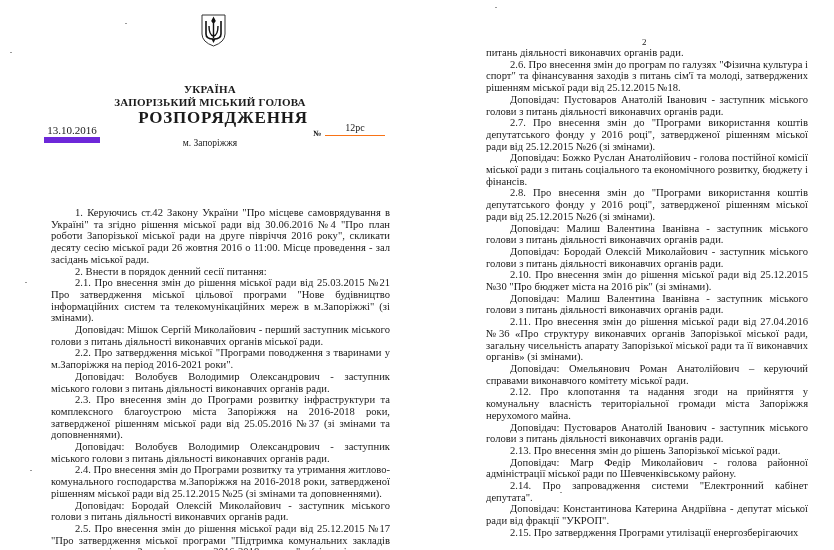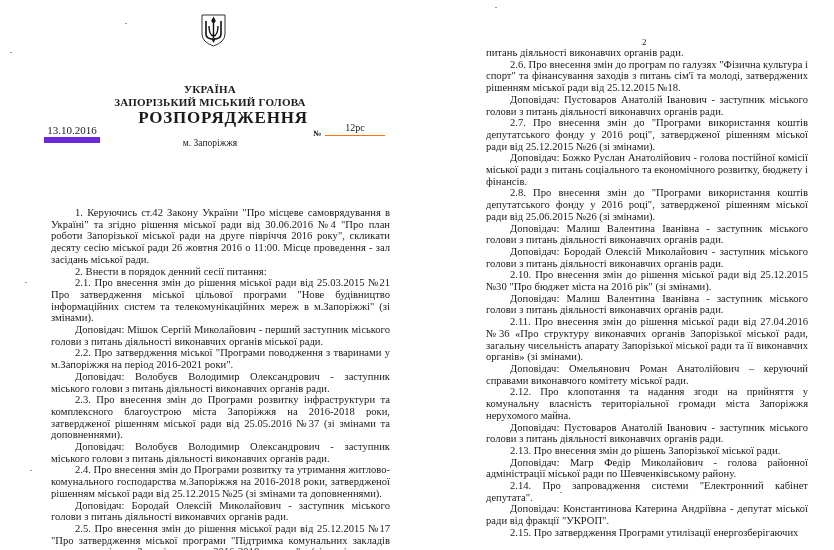--- a/index.html
+++ b/index.html
@@ -82,21 +82,21 @@
 
 <div class="page page-right">
   <div class="pagenum">2</div>
 
   <div class="body body-right">
     <p class="noindent">питань діяльності виконавчих органів ради.</p>
     <p>2.6. Про внесення змін до програм по галузях "Фізична культура і спорт" та фінансування заходів з питань сім'ї та молоді, затверджених рішенням міської ради від 25.12.2015 №18.</p>
     <p>Доповідач: Пустоваров Анатолій Іванович - заступник міського голови з питань діяльності виконавчих органів ради.</p>
     <p>2.7. Про внесення змін до "Програми використання коштів депутатського фонду у 2016 році", затвердженої рішенням міської ради від 25.12.2015 №26 (зі змінами).</p>
     <p>Доповідач: Божко Руслан Анатолійович - голова постійної комісії міської ради з питань соціального та економічного розвитку, бюджету і фінансів.</p>
-    <p>2.8. Про внесення змін до "Програми використання коштів депутатського фонду у 2016 році", затвердженої рішенням міської ради від 25.06.2015 №26 (зі змінами).</p>
+    <p>2.8. Про внесення змін до "Програми використання коштів депутатського фонду у 2016 році", затвердженої рішенням міської ради від 25.12.2015 №26 (зі змінами).</p>
     <p>Доповідач: Малиш Валентина Іванівна - заступник міського голови з питань діяльності виконавчих органів ради.</p>
     <p>Доповідач: Бородай Олексій Миколайович - заступник міського голови з питань діяльності виконавчих органів ради.</p>
     <p>2.10. Про внесення змін до рішення міської ради від 25.12.2015 №30 "Про бюджет міста на 2016 рік" (зі змінами).</p>
     <p>Доповідач: Малиш Валентина Іванівна - заступник міського голови з питань діяльності виконавчих органів ради.</p>
     <p>2.11. Про внесення змін до рішення міської ради від 27.04.2016 №36 «Про структуру виконавчих органів Запорізької міської ради, загальну чисельність апарату Запорізької міської ради та її виконавчих органів» (зі змінами).</p>
     <p>Доповідач: Омельянович Роман Анатолійович – керуючий справами виконавчого комітету міської ради.</p>
     <p>2.12. Про клопотання та надання згоди на прийняття у комунальну власність територіальної громади міста Запоріжжя нерухомого майна.</p>
     <p>Доповідач: Пустоваров Анатолій Іванович - заступник міського голови з питань діяльності виконавчих органів ради.</p>
     <p>2.13. Про внесення змін до рішень Запорізької міської ради.</p>
     <p>Доповідач: Магр Федір Миколайович - голова районної адміністрації міської ради по Шевченківському району.</p>

